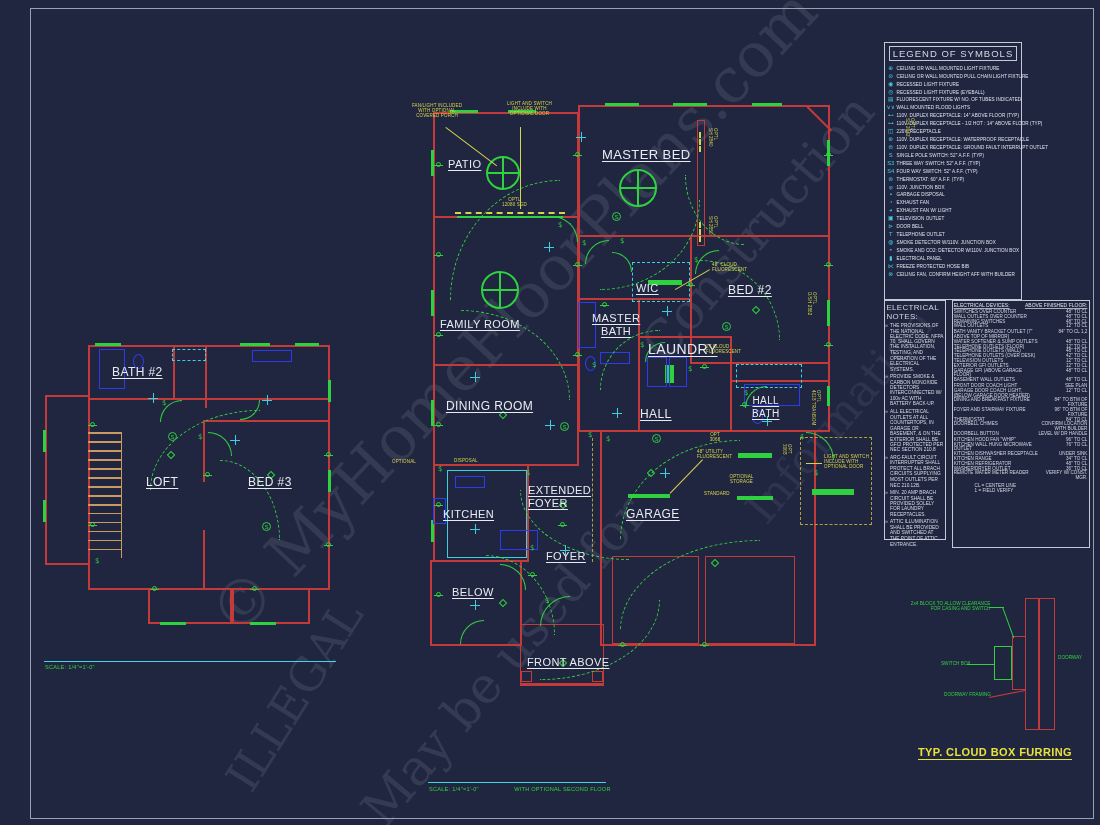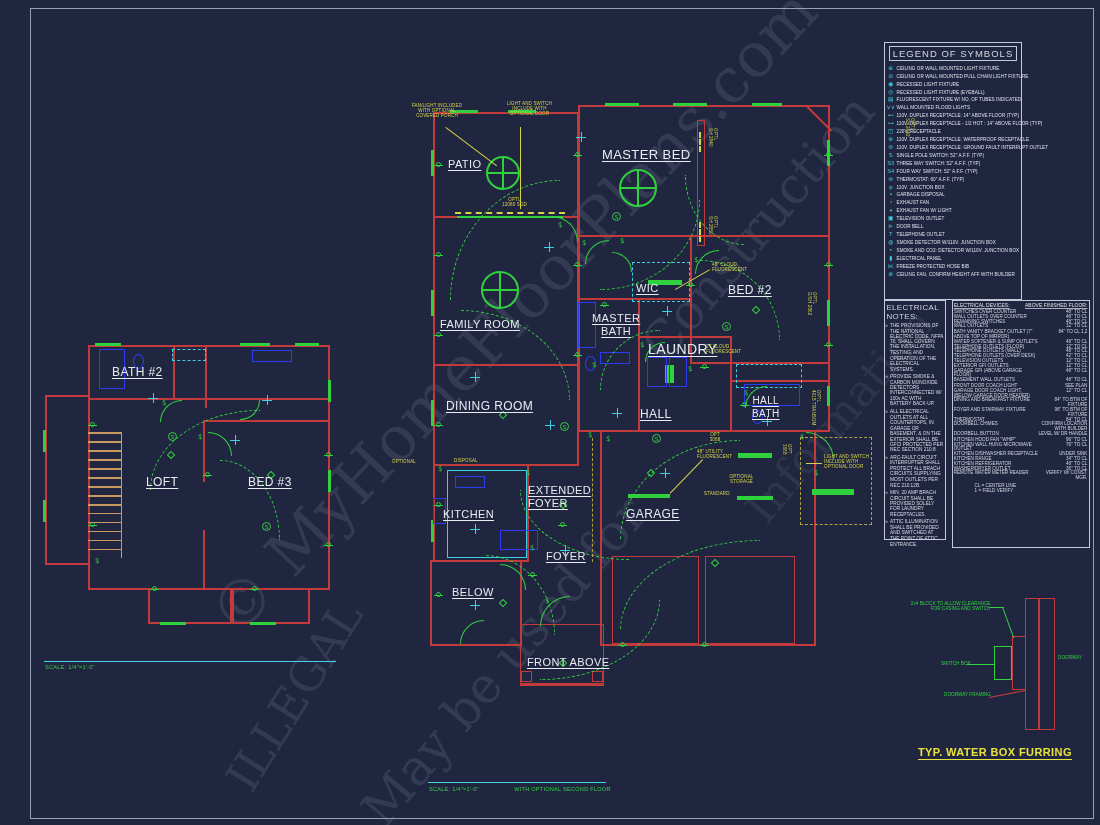--- a/index.html
+++ b/index.html
@@ -647,14 +647,14 @@
   <div class="scaletxt" style="left:429px;top:786px;">
     <span>SCALE:  1/4"=1'-0"</span>
     <span style="margin-left:42px;">WITH OPTIONAL SECOND FLOOR</span>
   </div>
 
   <div class="gtext r" style="left:900px;top:601px;width:116px;">2x4 BLOCK TO ALLOW CLEARANCE
 FOR CASING AND SWITCH</div>
   <div class="gtext" style="left:941px;top:661px;">SWITCH BOX</div>
   <div class="gtext" style="left:944px;top:692px;">DOORWAY FRAMING</div>
   <div class="gtext" style="left:1058px;top:655px;">DOORWAY</div>
-  <div class="detail-title" style="left:918px;top:746px;">TYP. WATER BOX FURRING</div>
+  <div class="detail-title" style="left:918px;top:746px;">TYP. CLOUD BOX FURRING</div>
 </div>
 
 </body></html>

